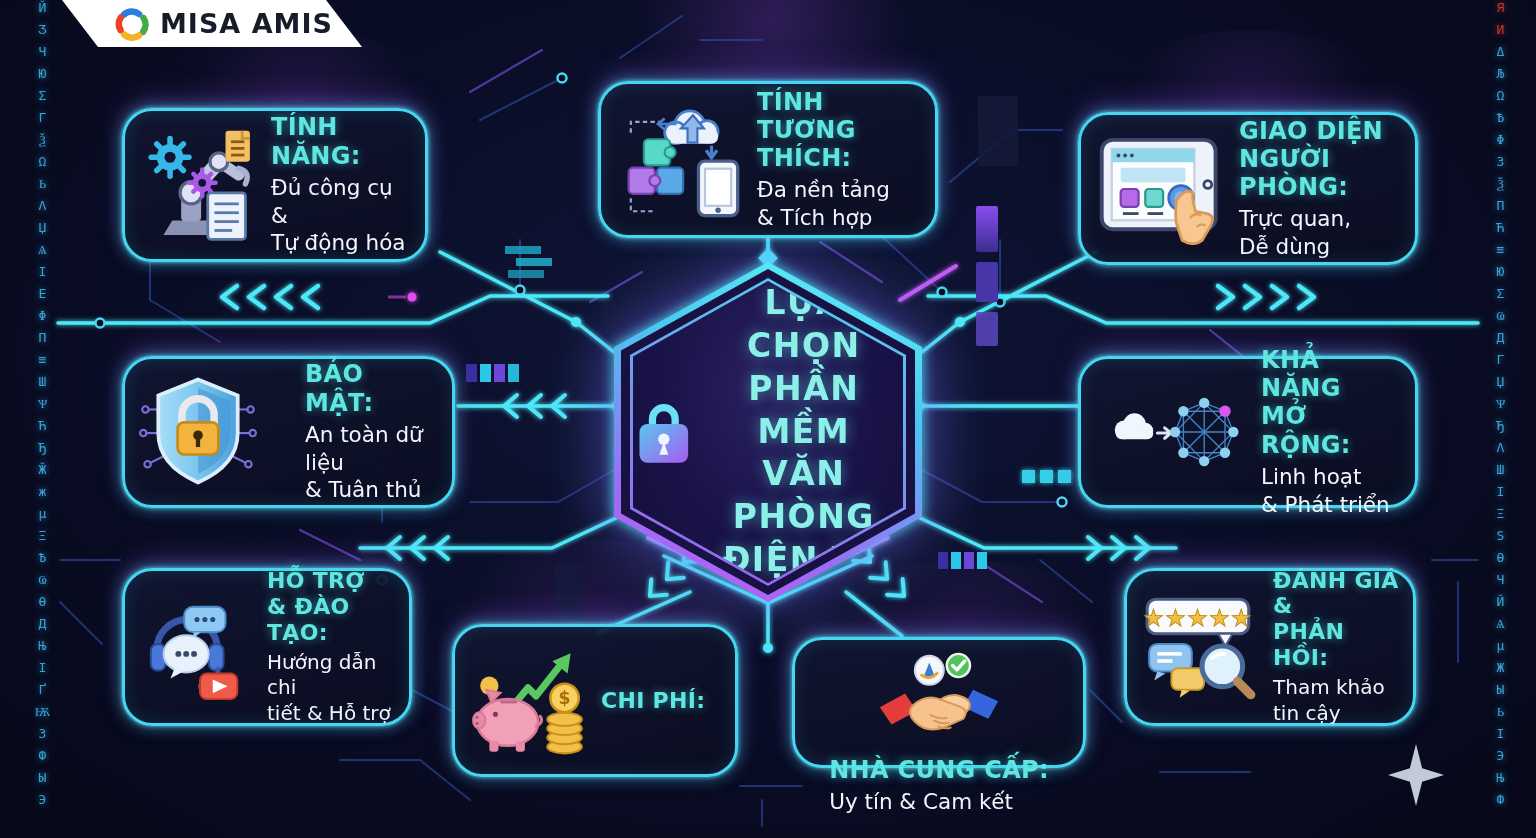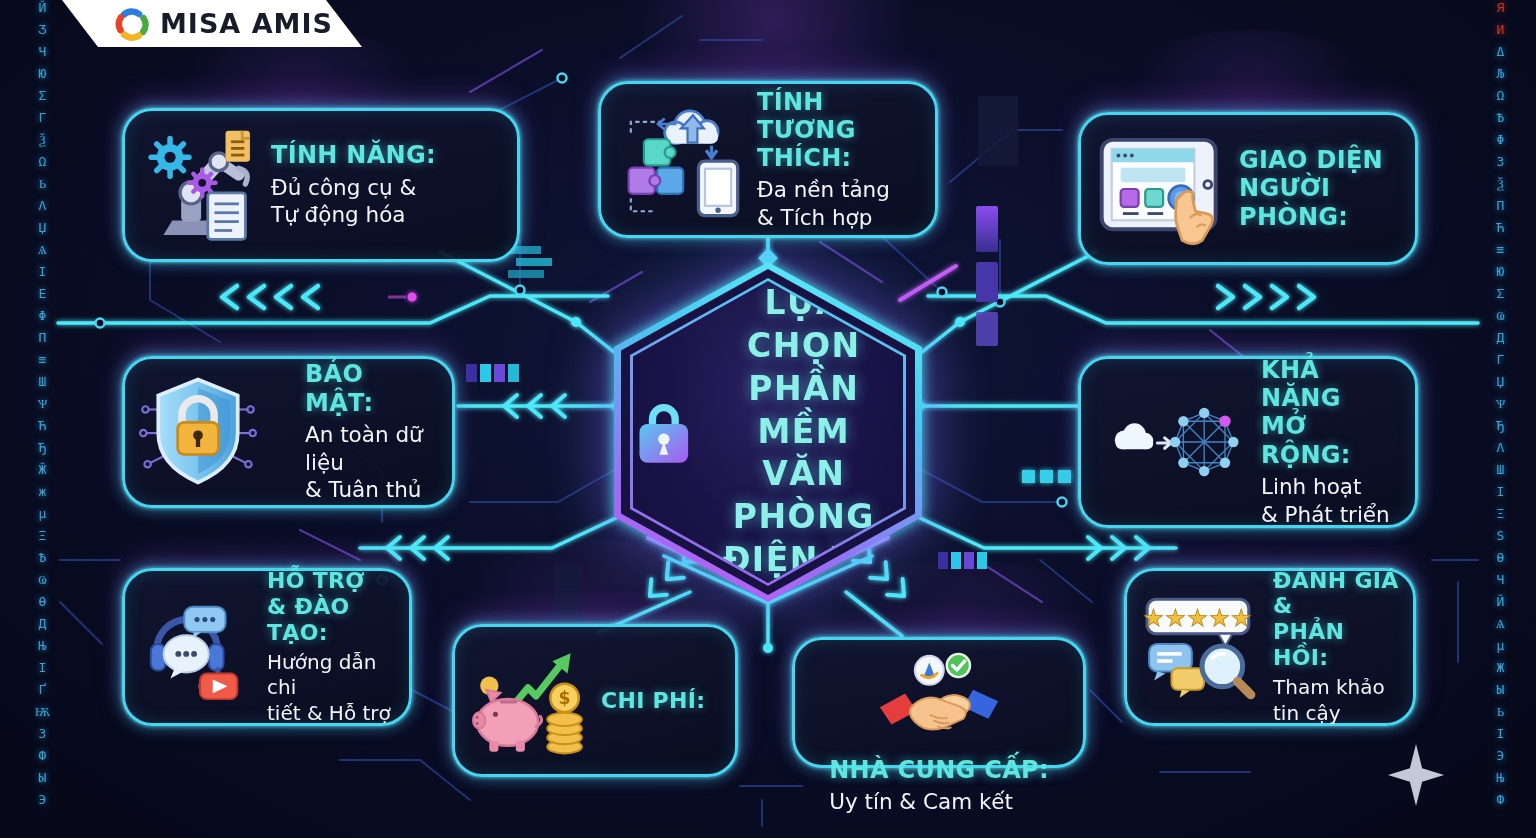--- a/index.html
+++ b/index.html
@@ -40,25 +40,25 @@
         box-shadow:0 0 16px rgba(60,215,245,.55), 0 0 4px rgba(120,240,255,.8),
                    inset 0 0 18px rgba(60,215,245,.15), 0 -10px 28px rgba(168,80,245,.25);}
   .iconwrap{flex:0 0 auto;display:flex;align-items:center;justify-content:center;}
   .ctext{display:flex;flex-direction:column;}
   .ctitle{font-weight:bold;color:#5fe6e0;font-size:24px;line-height:1.18;white-space:pre-line;
           letter-spacing:.3px;text-shadow:0 0 10px rgba(70,225,225,.55);}
   .cdesc{color:#f3f5fc;font-size:21.5px;line-height:1.28;white-space:pre-line;margin-top:4px;}
   .card.small .ctitle{font-size:22px;}
   .card.small .cdesc{font-size:20px;}
 
-  .c0{left:122px;top:108px;width:398px;height:154px;}
+  .c0{left:122px;top:108px;width:306px;height:154px;}
   .c1{left:598px;top:81px;width:340px;height:157px;}
   .c2{left:1078px;top:112px;width:340px;height:153px;}
   .c3{left:122px;top:356px;width:333px;height:152px;gap:48px;}
-  .c4{left:1078px;top:356px;width:340px;height:172px;}
+  .c4{left:1078px;top:356px;width:340px;height:152px;}
   .c5{left:122px;top:568px;width:290px;height:158px;}
   .c6{left:452px;top:624px;width:286px;height:153px;}
   .c7{left:792px;top:637px;width:294px;height:131px;flex-direction:column;}
   .c8{left:1124px;top:568px;width:292px;height:158px;}
 
   
   .hexwrap{position:absolute;left:614px;top:262px;width:308px;height:340px;
            filter:drop-shadow(0 0 7px rgba(77,232,248,.95)) drop-shadow(0 0 28px rgba(130,90,250,.55));}
   .hex{clip-path:polygon(50% 0,100% 25%,100% 75%,50% 100%,0 75%,0 25%);}
   .hexA{position:absolute;inset:0;background:linear-gradient(200deg,#5ceaf8 8%,#49c8f0 35%,#9b6cf5 75%,#c25cf5 96%);}
@@ -387,20 +387,22 @@
           </g>
         <g fill="#f8c690" stroke="#d89a58" stroke-width="2.5">
           <path d="M73,60 q-2,18 1,24 l4,12 q10,6 18,0 l8,-14 q4,-8 -4,-10 l-10,-2 q-4,-14 -2,-16 q-6,-6 -15,6 z"></path>
         </g>
         <path d="M85,76 q6,-6 10,-2 M91,84 q5,-4 8,-1" fill="none" stroke="#d89a58" stroke-width="2"></path>
       </svg>
     </div>
     <div class="ctext">
       <div class="ctitle">GIAO DIỆN
 NGƯỜI PHÒNG:</div>
+      <div class="cdesc">Trực quan,
+Dễ dùng</div>
     </div>
   </div>
 
   <div class="card c3">
     <div class="iconwrap">
       <svg width="118" height="118" viewBox="0 0 110 110">
         <defs>
           <linearGradient id="shG" x1="0" y1="0" x2="1" y2="0">
             <stop offset="0" stop-color="#a6def8"></stop>
               <stop offset=".5" stop-color="#7cc5ee"></stop>

